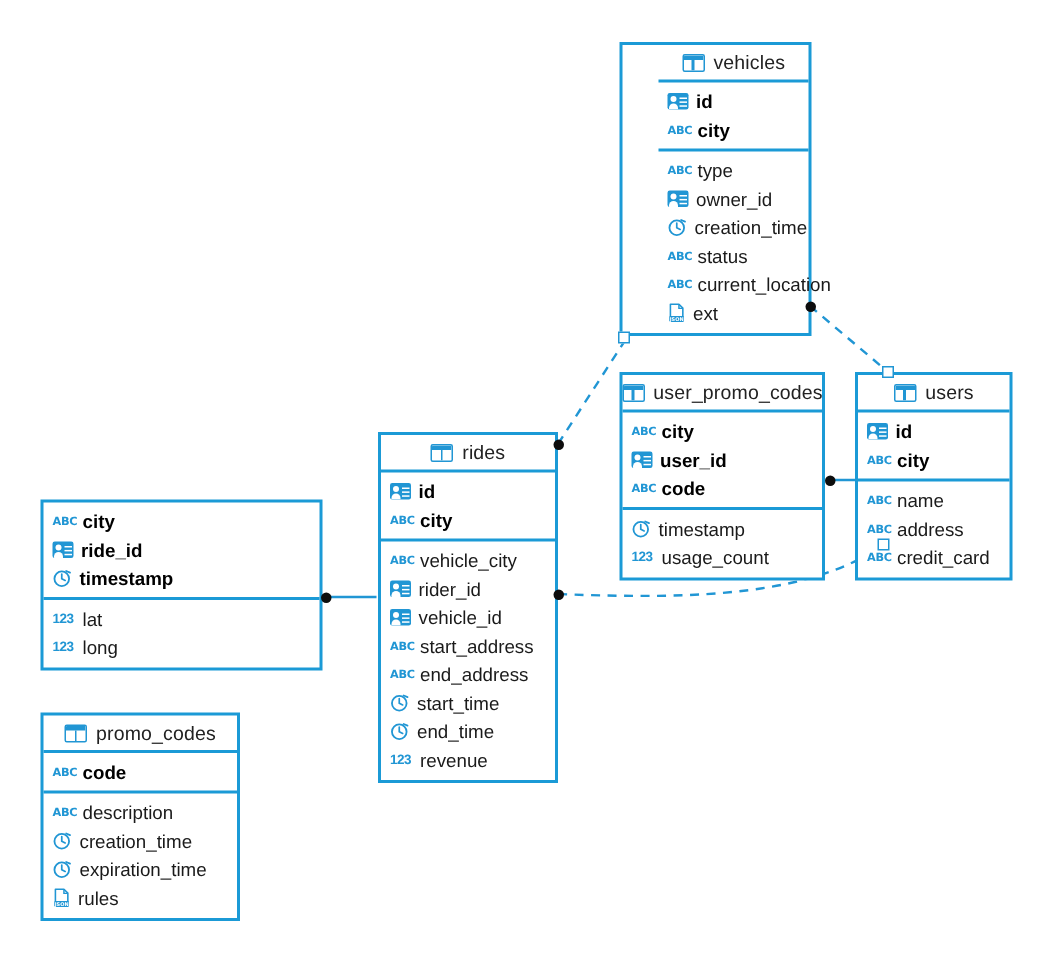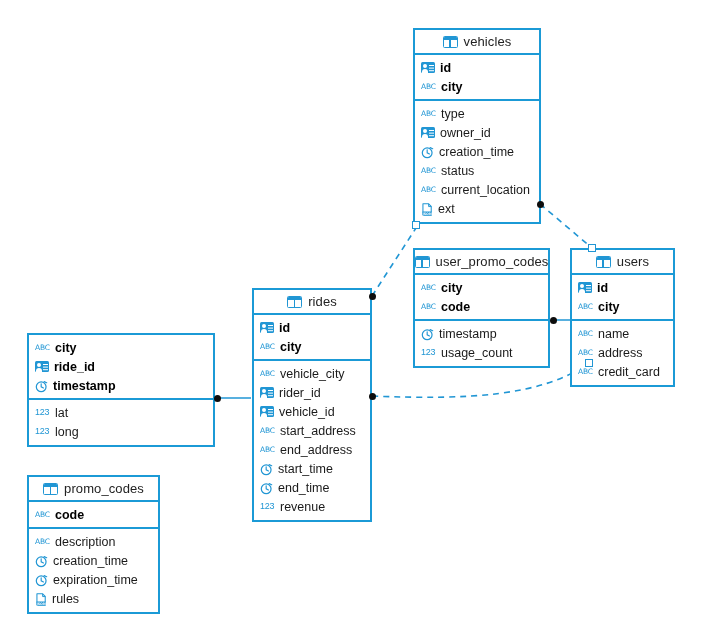--- a/index.html
+++ b/index.html
@@ -54,24 +54,24 @@
   .ic-table:before{content:"";position:absolute;left:0;top:0;right:0;height:3.5px;background:#2196d4;}
   .ic-table:after{content:"";position:absolute;left:5.5px;top:3.5px;bottom:0;width:1.5px;background:#2196d4;}
 
   
   .ic-id{width:14px;height:11px;flex:0 0 14px;background:#2196d4;border-radius:1.5px;position:relative;overflow:hidden;}
   .ic-id:before{content:"";position:absolute;left:2px;top:2px;width:4px;height:4px;border-radius:50%;background:#ffffff;}
   .ic-id:after{content:"";position:absolute;left:.8px;top:7px;width:6.4px;height:4px;border-radius:3px 3px 0 0;background:#ffffff;}
   .ic-id i{position:absolute;right:1.5px;top:2.5px;width:4.5px;height:1.2px;background:#ffffff;box-shadow:0 2.6px 0 0 #ffffff,0 5.2px 0 0 #ffffff;}
 
   
-  .ic-abc{width:15px;flex:0 0 15px;font-size:7.5px;font-weight:normal;color:#2196d4;letter-spacing:-0.2px;line-height:1;font-family:"DejaVu Sans",sans-serif;}
-
-  
-  .ic-123{width:15px;flex:0 0 15px;font-size:9px;font-weight:normal;color:#2196d4;letter-spacing:-0.3px;line-height:1;font-family:"Liberation Sans",sans-serif;}
+  .ic-abc{width:15px;flex:0 0 15px;font-size:7.5px;font-weight:bold;color:#2196d4;letter-spacing:-0.2px;line-height:1;font-family:"DejaVu Sans",sans-serif;}
+
+  
+  .ic-123{width:15px;flex:0 0 15px;font-size:9px;font-weight:bold;color:#2196d4;letter-spacing:-0.3px;line-height:1;font-family:"Liberation Sans",sans-serif;}
 
   
   .ic-clock{width:13px;height:13px;flex:0 0 13px;}
 
   
   .ic-json{width:12px;height:13px;flex:0 0 12px;}
 
   .dot{position:absolute;width:7px;height:7px;border-radius:50%;background:#0d0d0d;z-index:7;}
   .sq{position:absolute;width:8px;height:8px;border:1.5px solid #2196d4;background:#ffffff;box-sizing:border-box;z-index:7;}
 </style>
@@ -81,21 +81,21 @@
 <div id="canvas">
 
   <svg id="edges" viewBox="0 0 705 636" xmlns="http://www.w3.org/2000/svg">
       <path d="M 540 204 L 592 248" fill="none" stroke="#2196d4" stroke-width="1.6" stroke-dasharray="6 5"></path>
       <path d="M 372 296 L 416 228" fill="none" stroke="#2196d4" stroke-width="1.6" stroke-dasharray="6 5"></path>
       <path d="M 553 320 L 592 320" fill="none" stroke="#2196d4" stroke-width="1.6"></path>
       <path d="M 372 396 C 470 400, 540 396, 588 364" fill="none" stroke="#2196d4" stroke-width="1.6" stroke-dasharray="6 5"></path>
       <path d="M 217 398 L 251 398" fill="none" stroke="#2196d4" stroke-width="1.6"></path>
     </svg>
 
-<div class="table" style="left: 413px; top: 28px; width: 128px;">
+<div class="table" style="left: 413px; top: 28px; width: 128px; padding-left: 24px;">
       <div class="tbl-header">
         <span class="ic-table"></span>
         <span class="tbl-title">vehicles</span>
       </div>
       <div class="section pk" style="padding: 3px 0px;">
         <div class="field key">
           <span class="ic-id">
             <i></i>
           </span>
           <span class="fname">id</span>
@@ -145,20 +145,26 @@
     </div>
     <div class="table" style="left: 413px; top: 248px; width: 137px;">
       <div class="tbl-header">
         <span class="ic-table"></span>
         <span class="tbl-title">user_promo_codes</span>
       </div>
       <div class="section pk" style="padding: 3px 0px;">
         <div class="field key">
           <span class="ic-abc">ABC</span>
           <span class="fname">city</span>
+        </div>
+        <div class="field key">
+          <span class="ic-id">
+            <i></i>
+          </span>
+          <span class="fname">user_id</span>
         </div>
         <div class="field key">
           <span class="ic-abc">ABC</span>
           <span class="fname">code</span>
         </div>
       </div>
       <div class="section cols" style="padding: 3px 0px 4px;">
         <div class="field">
           <span class="ic-clock"><svg viewBox="0 0 16 16" width="13" height="13">
               <circle cx="7.6" cy="8.4" r="6" fill="none" stroke="#2196d4" stroke-width="1.5"></circle>

